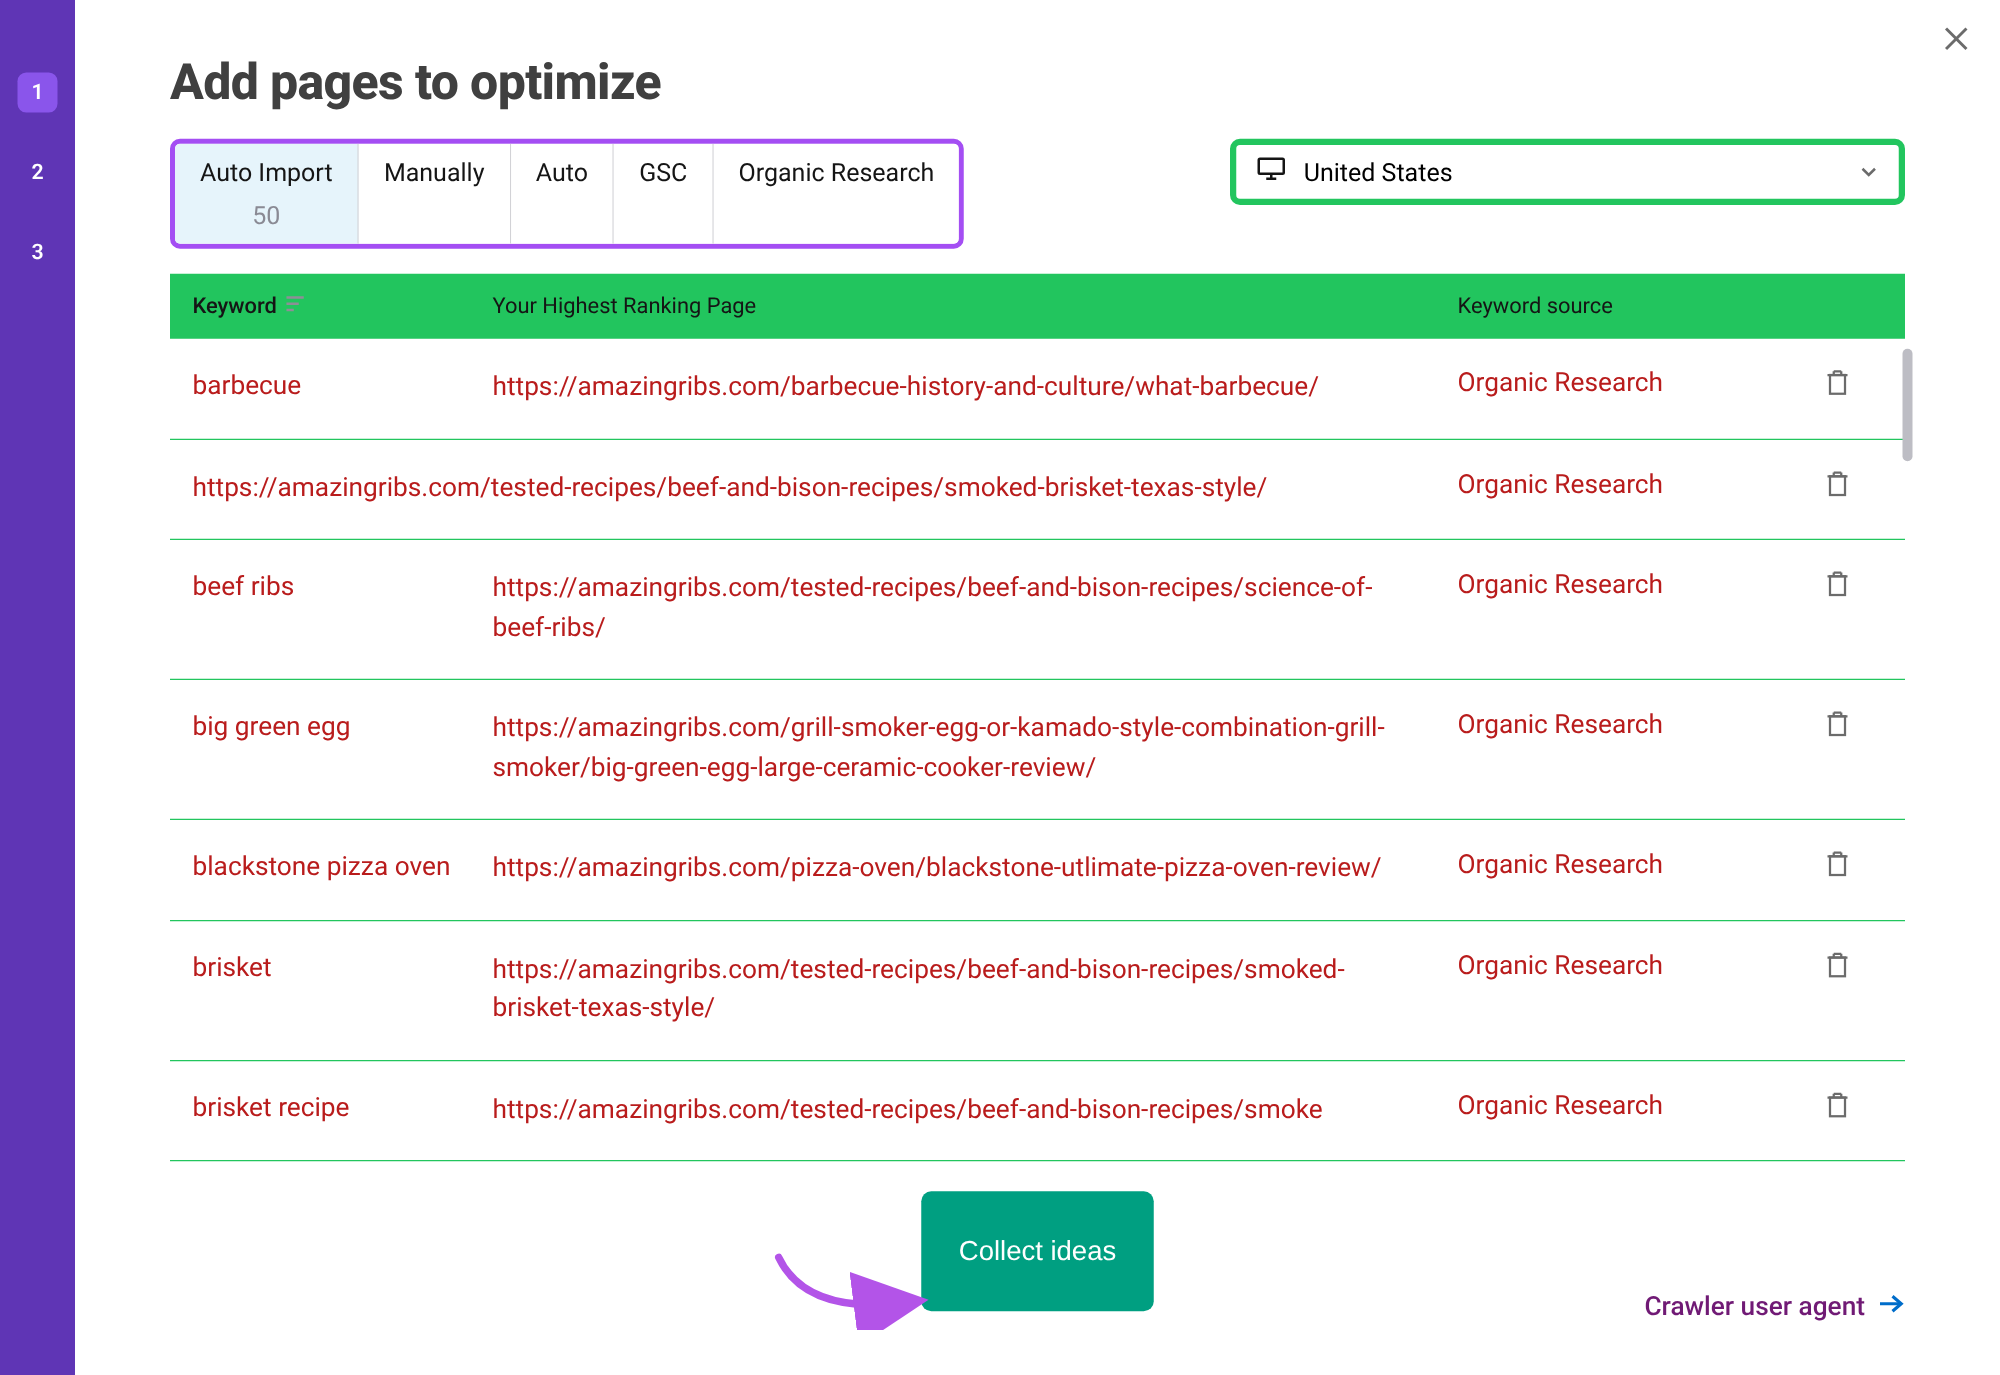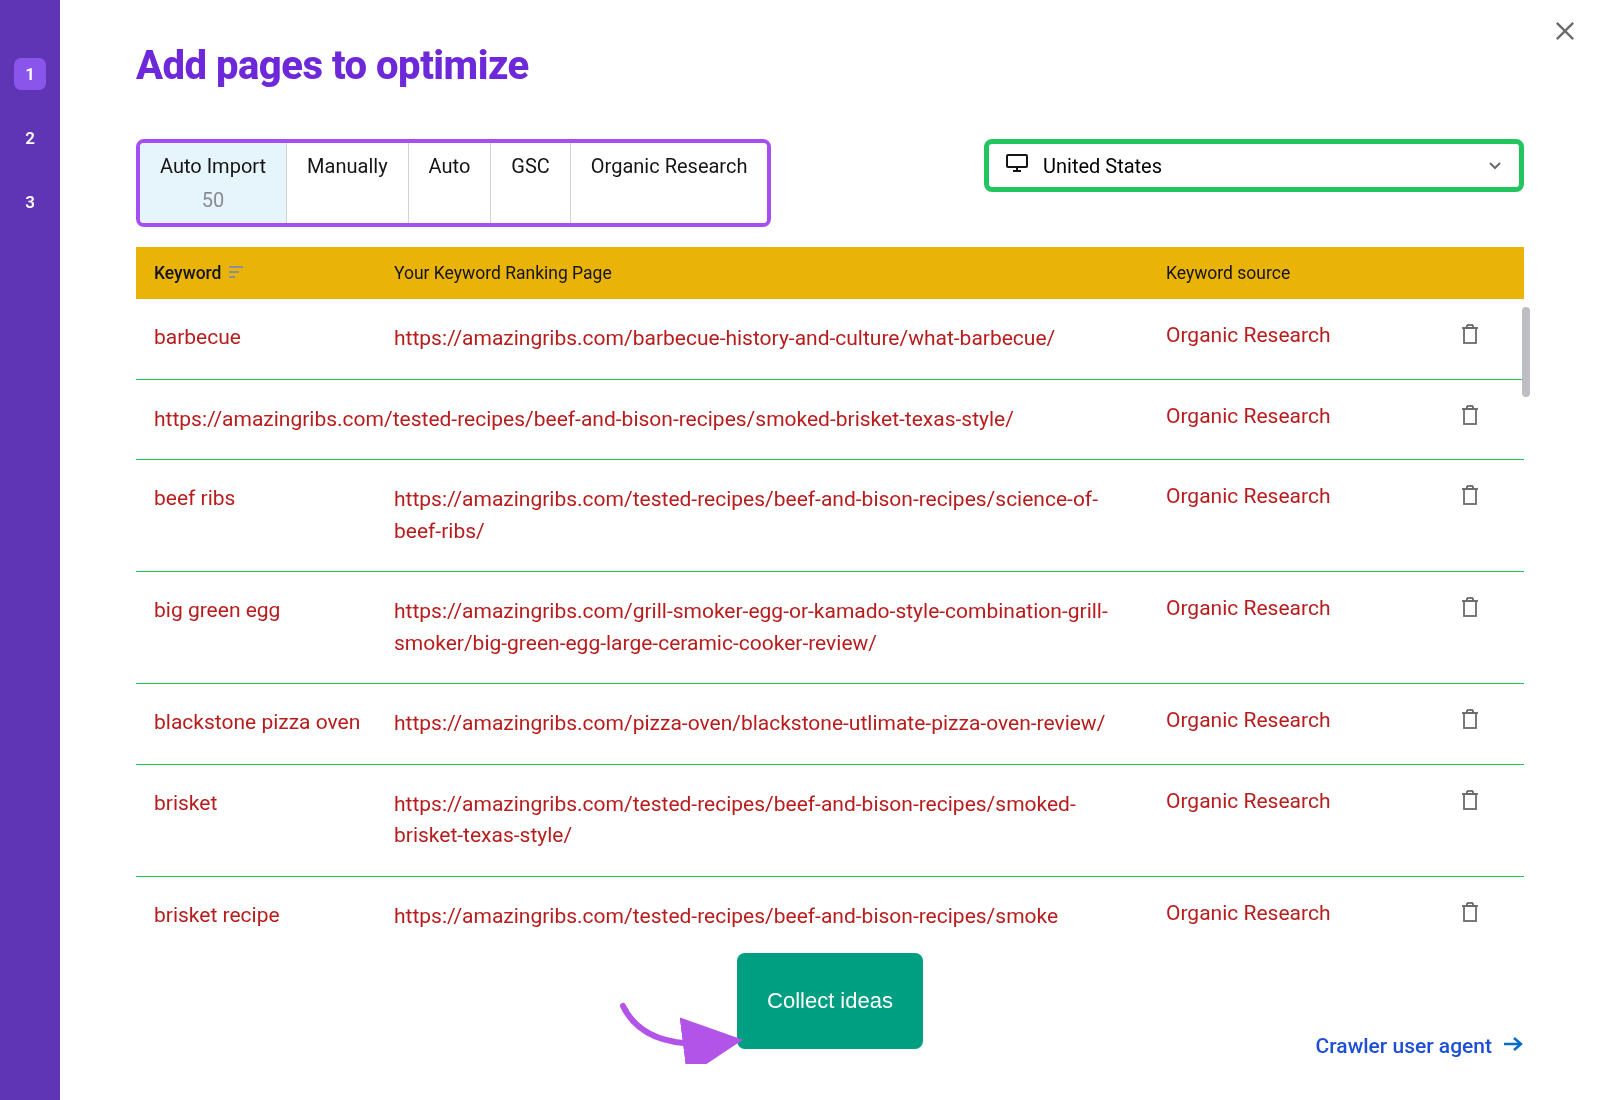--- a/index.html
+++ b/index.html
@@ -6,36 +6,36 @@
 body { font-family: -apple-system, BlinkMacSystemFont, "Segoe UI", Roboto, Helvetica, Arial, sans-serif; background: #fff; width: 1600px; height: 1100px; overflow: hidden; position: relative; }
 
 .sidebar { position: absolute; left: 0; top: 0; width: 60px; height: 100%; background: #5f35b5; display: flex; flex-direction: column; align-items: center; padding-top: 58px; gap: 32px; }
 .step { width: 32px; height: 32px; border-radius: 7px; display: flex; align-items: center; justify-content: center; font-size: 17px; font-weight: 600; color: #fff; cursor: pointer; }
 .step.active { background: #8a55eb; }
 
 .close-x { position: absolute; top: 14px; right: 18px; width: 34px; height: 34px; cursor: pointer; display:flex; align-items:center; justify-content:center; color:#6b6b6b; }
 
 .main { position: absolute; left: 60px; top: 0; right: 0; bottom: 0; padding: 42px 76px 0 76px; }
 
-.heading { font-size: 40px; font-weight: 800; color: #6d28d9; letter-spacing: -0.5px; margin-bottom: 50px; }
+.heading { font-size: 40px; font-weight: 800; color: #404040; letter-spacing: -0.5px; margin-bottom: 22px; }
 
 .toprow { display:flex; align-items:flex-start; justify-content:space-between; margin-bottom: 20px; }
 
 .tabsbox { border: 4px solid #a44ef3; border-radius: 8px; display:flex; overflow:hidden; }
 .tabsbox .tab { padding: 11px 20px; font-size: 20px; color: #151515; border-right: 1px solid #d2d2d6; cursor:pointer; display:flex; align-items:center; gap:10px; background:#fff;flex-direction:column; }
 .tabsbox .tab:last-child { border-right: none; }
 .tabsbox .tab.selected { background: #e6f4fb; }
 .tabsbox .tab .count { color:#8a8a94; }
 
 .country { border: 5px solid #22c55e; border-radius: 8px; padding: 9px 16px; display:flex; align-items:center; gap:14px; font-size:20px; min-width: 540px; justify-content:space-between; cursor:pointer; }
 .country .left { display:flex; align-items:center; gap:14px; }
 .country .chev { color:#6b6b6b; }
 
 .tablewrap { position: relative; }
-.thead { background: #eab308; display:flex; padding: 16px 18px; font-size: 17.5px; color:#151515; }
+.thead { background: #22c55e; display:flex; padding: 16px 18px; font-size: 17.5px; color:#151515; }
 .thead .col-k { width: 240px; display:flex; align-items:center; gap:8px; font-weight:500; }
 .thead .col-k .sorticon { color:#8e8e96; }
 .thead .col-p { flex: 1; }
 .thead .col-s { width: 270px; }
 .thead .col-a { width: 70px; }
 
 .tbody { height: 660px; overflow:hidden; }
 .row { display:flex; padding: 24px 18px; font-size: 21px; color:#b91c1c; border-bottom: 1px solid #22c55e; }
 .row .col-k { width: 240px; padding-right: 16px; word-wrap: break-word; line-height:1.35; }
 .row .col-p { flex: 1; padding-right: 28px; word-wrap: break-word; line-height:1.5; }
@@ -44,21 +44,21 @@
 .trash { width:22px; height:22px; cursor:pointer; color:#6b6b6b; }
 
 .scrollind { position:absolute; right: -6px; top: 60px; width: 8px; height: 90px; background: #bdbdc4; border-radius: 4px; }
 
 .footer { position:absolute; left:60px; right:0; bottom:0; height: 165px; background:#fff; padding-top: 18px; }
 .units { text-align:center; font-size: 21px; color:#151515; margin-bottom: 30px; }
 .units b { font-weight: 800; }
 
 .collect { display:block; margin: 0 auto; background: #009f81; color:#fff; border:none; font-size: 22px; font-weight: 500; padding: 35px 30px; border-radius: 8px; cursor:pointer; }
 
-.crawler { position:absolute; right: 76px; bottom: 42px; color:#1d4ed8; font-size: 21px; font-weight: 500; display:flex; align-items:center; gap:10px; cursor:pointer; }
+.crawler { position:absolute; right: 76px; bottom: 42px; color:#701a75; font-size: 21px; font-weight: 500; display:flex; align-items:center; gap:10px; cursor:pointer; }
 
 .arrow-anno { position:absolute; left: 615px; bottom: 36px; pointer-events:none; }
 </style>
 </head>
 <body>
 
 <div class="sidebar">
   <div class="step active">1</div>
   <div class="step">2</div>
   <div class="step">3</div>
@@ -118,21 +118,21 @@
       <div class="col-k">
         <span>Keyword</span>
         <span class="sorticon">
           <svg width="16" height="14" viewBox="0 0 16 14" fill="currentColor">
               <rect x="0" y="1" width="14" height="2"></rect>
               <rect x="0" y="6" width="10" height="2"></rect>
               <rect x="0" y="11" width="6" height="2"></rect>
             </svg>
         </span>
       </div>
-      <div class="col-p">Your Keyword Ranking Page</div>
+      <div class="col-p">Your Highest Ranking Page</div>
       <div class="col-s">Keyword source</div>
       <div class="col-a"></div>
     </div>
     <div class="tbody" id="tbody">
         <div class="row">
           <div class="col-k">barbecue</div>
           <div class="col-p">https://amazingribs.com/barbecue-history-and-culture/what-barbecue/</div>
           <div class="col-s">Organic Research</div>
           <div class="col-a">
             <span class="trash"><svg width="20" height="22" viewBox="0 0 20 22" fill="none" stroke="currentColor" stroke-width="1.8">

